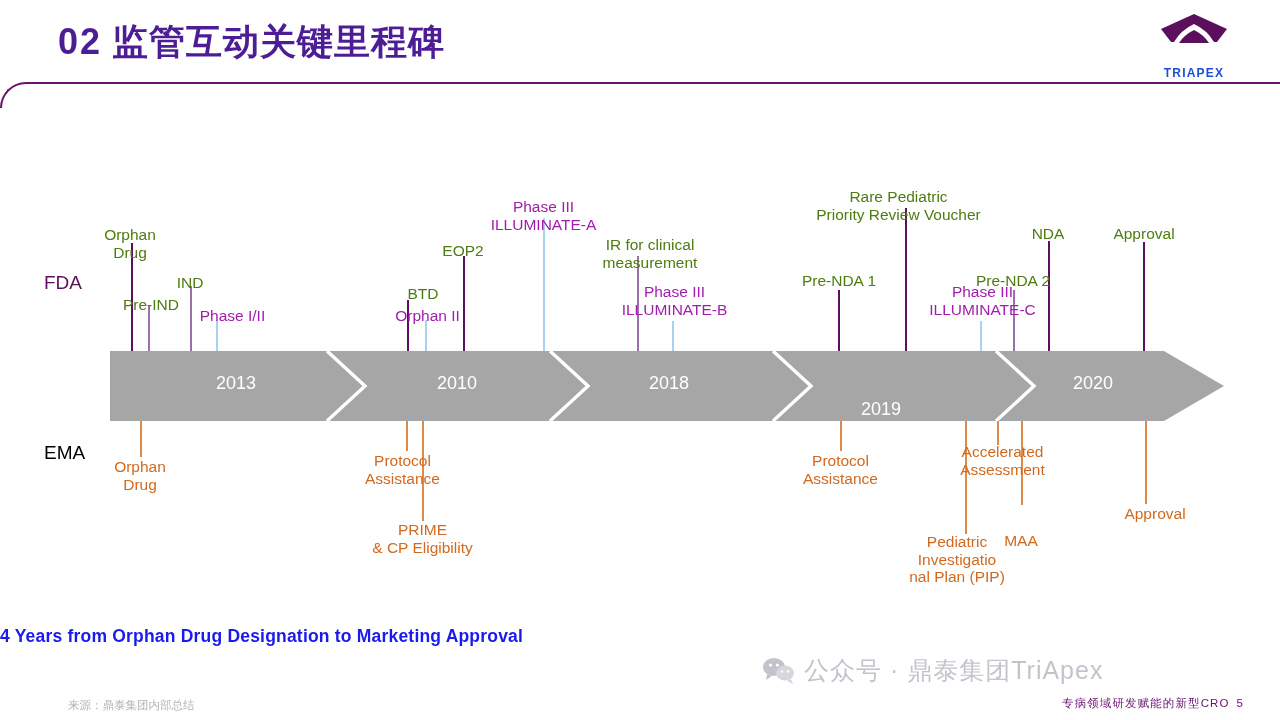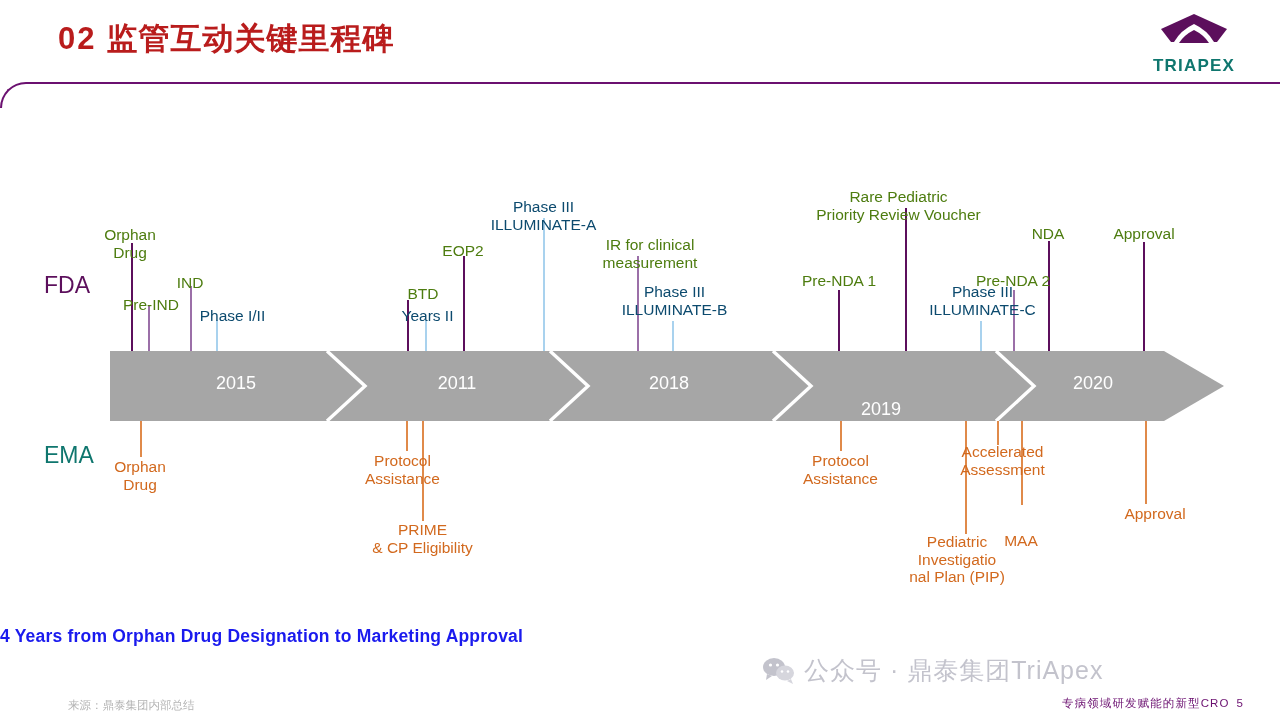--- a/index.html
+++ b/index.html
@@ -8,23 +8,23 @@
     font-family: "Liberation Sans", "DejaVu Sans", sans-serif;
     background: #ffffff;
     position: relative;
     overflow: hidden;
   }
 
   
   .slide-title {
     position: absolute;
     left: 58px; top: 18px;
-    font-size: 31px;
+    font-size: 36px;
     font-weight: bold;
-    color: #b91c1c;
+    color: #4c1d95;
     letter-spacing: 1px;
     white-space: nowrap;
   }
   .slide-title .num { letter-spacing: 2px; margin-right: 10px; }
 
   .header-rule {
     position: absolute;
     left: 0; top: 82px;
     width: 1280px; height: 26px;
     border-top: 2.5px solid #6b1070;
@@ -35,41 +35,41 @@
   
   .logo-wrap {
     position: absolute;
     right: 34px; top: 12px;
     width: 104px; height: 58px;
     text-align: center;
   }
   .logo-mark { display: block; margin: 0 auto; }
   .logo-text {
     display: block;
-    font-size: 17px;
+    font-size: 12px;
     font-weight: bold;
-    color: #0f766e;
+    color: #1d4ed8;
     letter-spacing: 1.2px;
-    margin-top: 6px;
+    margin-top: 16px;
   }
 
   
   .timeline {
     position: absolute;
     left: 0; top: 108px;
     width: 1280px; height: 520px;
   }
 
   .axis-label {
     position: absolute;
-    font-size: 23px;
+    font-size: 19px;
     white-space: nowrap;
   }
   .axis-label.fda { left: 44px; top: 164px; color: #5c0f5c; }
-  .axis-label.ema { left: 44px; top: 334px; color: #0f766e; }
+  .axis-label.ema { left: 44px; top: 334px; color: #000000; }
 
   
   .bar {
     position: absolute;
     left: 110px; top: 243px;
     width: 1114px; height: 70px;
   }
   .year-text {
     position: absolute;
     top: 265px;
@@ -91,21 +91,21 @@
 
   
   .ms {
     position: absolute;
     font-size: 15.5px;
     line-height: 1.14;
     white-space: pre-line;
     text-align: center;
   }
   .ms.fda   { color: #4d7c0f; }
-  .ms.blue  { color: #0c4a6e; }
+  .ms.blue  { color: #a21caf; }
   .ms.ema   { color: #d2691e; }
 
   
   .caption {
     position: absolute;
     left: 0; top: 626px;
     width: 1230px;
     text-align: left;
     font-size: 17.5px;
     font-weight: bold;
@@ -189,43 +189,43 @@
   <svg class="bar" viewBox="0 0 1114 70" preserveAspectRatio="none">
     <path d="M0 0 H1054 L1114 35 L1054 70 H0 Z" fill="#a6a6a6"></path>
     <g stroke="#ffffff" stroke-width="3.4" fill="none">
       <path d="M217 0 L255 35 L217 70"></path>
       <path d="M440 0 L478 35 L440 70"></path>
       <path d="M663 0 L701 35 L663 70"></path>
       <path d="M886 0 L924 35 L886 70"></path>
     </g>
   </svg>
 
-  <div class="year-text" style="left:176px;"><span>2015</span></div>
-  <div class="year-text" style="left:397px;"><span>2011</span></div>
+  <div class="year-text" style="left:176px;"><span>2013</span></div>
+  <div class="year-text" style="left:397px;"><span>2010</span></div>
   <div class="year-text" style="left:609px;"><span>2018</span></div>
   <div class="year-text" style="left:821px;margin-top:26px;"><span>2019</span></div>
   <div class="year-text" style="left:1033px;"><span>2020</span></div>
 
   <div class="tick orange" style="left:140px;  top:313px; height:36px;"></div>
   <div class="tick orange" style="left:406px; top:313px; height:30px;"></div>
   <div class="tick orange" style="left:422px;  top:313px; height:100px;"></div>
   <div class="tick orange" style="left:840px; top:313px; height:30px;"></div>
   <div class="tick orange" style="left:965px;  top:313px; height:113px;"></div>
   <div class="tick orange" style="left:997px; top:313px; height:24px;"></div>
   <div class="tick orange" style="left:1021px; top:313px; height:84px;"></div>
   <div class="tick orange" style="left:1145px; top:313px; height:83px;"></div>
 
   <div class="ms fda" style="left:80px;  top:118px;  width:100px;">Orphan
 Drug</div>
   <div class="ms fda" style="left:101px; top:188px;  width:100px;">Pre-IND</div>
   <div class="ms fda" style="left:155px; top:166px;  width:70px;">IND</div>
   <div class="ms blue" style="left:180px; top:199px;  width:105px;">Phase I/II</div>
 
   <div class="ms fda" style="left:390px; top:177px;  width:66px;">BTD</div>
-  <div class="ms blue" style="left:385px; top:199px;  width:85px;">Years II</div>
+  <div class="ms blue" style="left:385px; top:199px;  width:85px;">Orphan II</div>
   <div class="ms fda" style="left:423px; top:134px;  width:80px;">EOP2</div>
 
   <div class="ms blue" style="left:460px; top:90px;   width:167px;">Phase III
 ILLUMINATE-A</div>
   <div class="ms fda" style="left:570px; top:128px;  width:160px;">IR for clinical
 measurement</div>
   <div class="ms blue" style="left:592px; top:175px;  width:165px;">Phase III
 ILLUMINATE-B</div>
 
   <div class="ms fda" style="left:779px; top:164px;  width:120px;">Pre-NDA 1</div>

